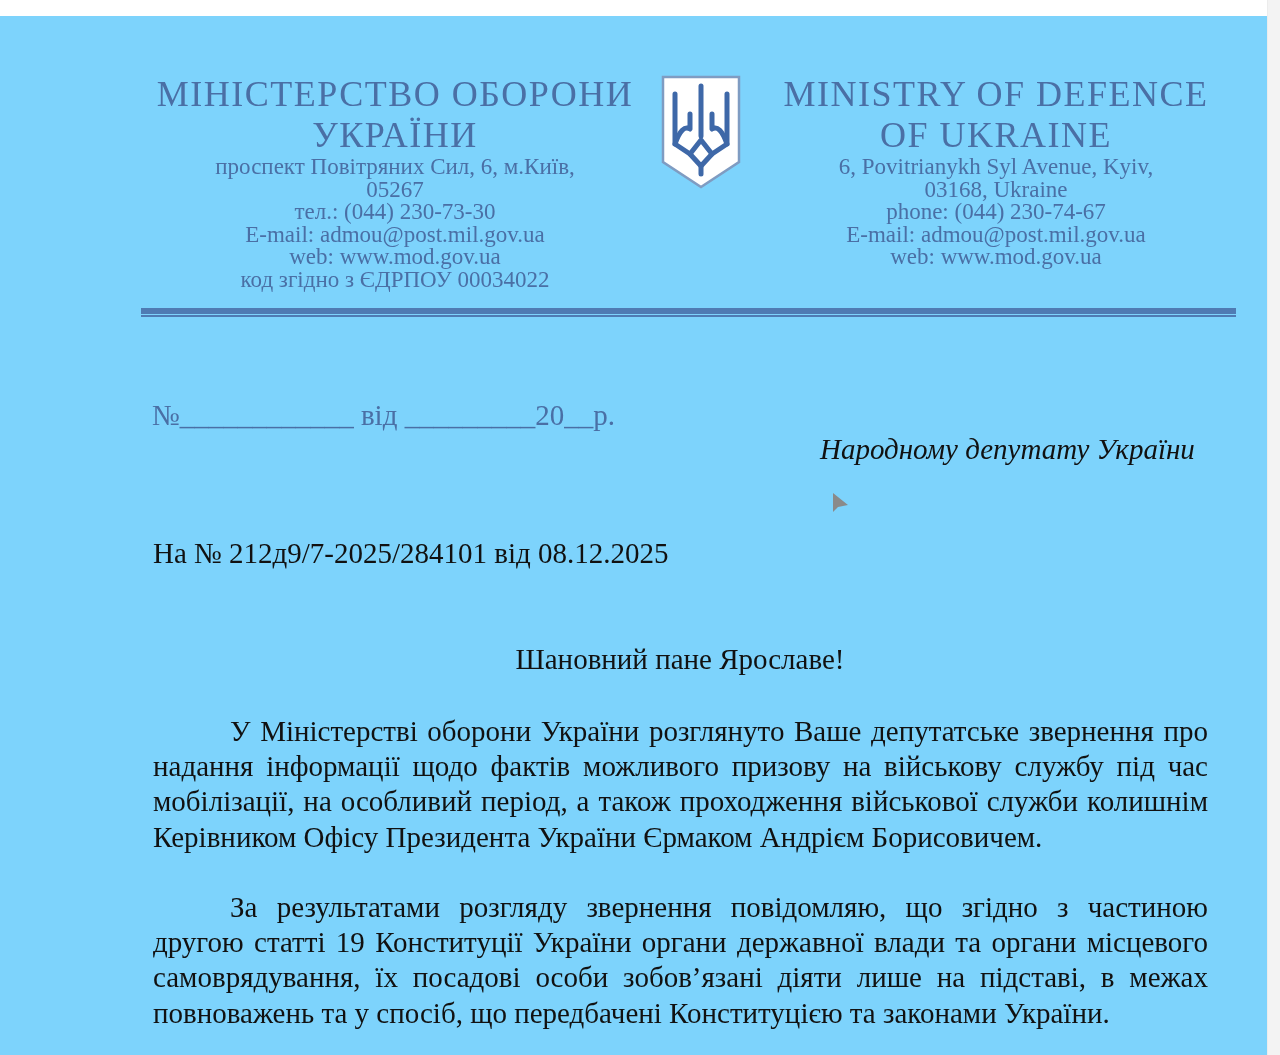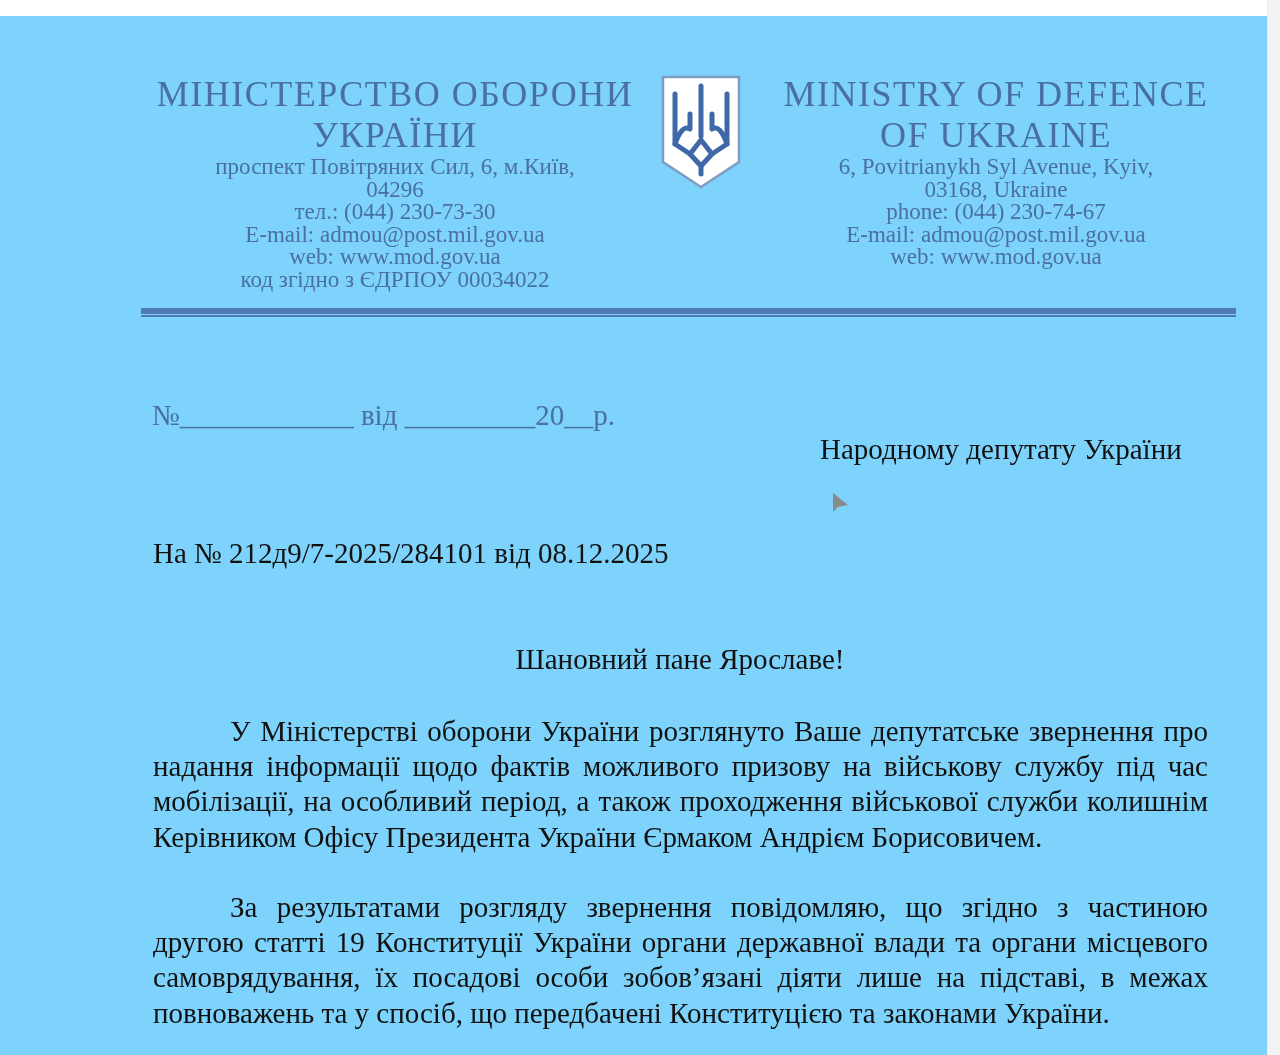--- a/index.html
+++ b/index.html
@@ -33,21 +33,21 @@
   .rule-thick { position: absolute; left: 141px; top: 292px; width: 1095px; height: 6px; background: #4f7bb3; }
   .rule-thin { position: absolute; left: 141px; top: 299px; width: 1095px; height: 2px; background: #4f7bb3; }
 
   .regline {
     position: absolute; left: 152px; top: 338px; font-size: 29px; color: #4a6fa5;
     white-space: pre;
     margin-top: 45px;
   }
 
   .addressee {
-    position: absolute; left: 820px; top: 416px; font-size: 29px; line-height: 35px; color: #111;
+    position: absolute; left: 820px; top: 416px; font-size: 29px; line-height: 35px; color: #111; font-style: italic;
   }
   .cursor { position: absolute; left: 832px; top: 476px; }
 
   .ref {
     position: absolute; left: 153px; top: 521px; font-size: 29px; color: #111; white-space: nowrap;
   }
   .salutation {
     position: absolute; left: 0; width: 1360px; top: 627px; text-align: center; font-size: 29px; color: #111;
   }
   .para {
@@ -59,21 +59,21 @@
 </style>
 </head>
 <body>
 
 <div class="page">
 
   <div class="hdr-col hdr-left">
     <div class="hdr-title">МІНІСТЕРСТВО ОБОРОНИ</div>
     <div class="hdr-title">УКРАЇНИ</div>
     <div class="hdr-line">проспект Повітряних Сил, 6, м.Київ,</div>
-    <div class="hdr-line">04296</div>
+    <div class="hdr-line">05267</div>
     <div class="hdr-line">тел.: (044) 230-73-30</div>
     <div class="hdr-line"><span>E-mail: </span><span class="u">admou@post.mil.gov.ua</span></div>
     <div class="hdr-line"><span>web: </span><span class="u">www.mod.gov.ua</span></div>
     <div class="hdr-line">код згідно з ЄДРПОУ 00034022</div>
   </div>
 
   <svg class="emblem" viewBox="0 0 82 116">
     <path d="M3 3 H79 V88 L41 113 L3 88 Z" fill="#fff" stroke="#7f9cc2" stroke-width="2.5"></path>
     <g fill="none" stroke="#3e68a8" stroke-width="5" stroke-linejoin="round" stroke-linecap="round">
       <path d="M41 12 L41 62"></path>

